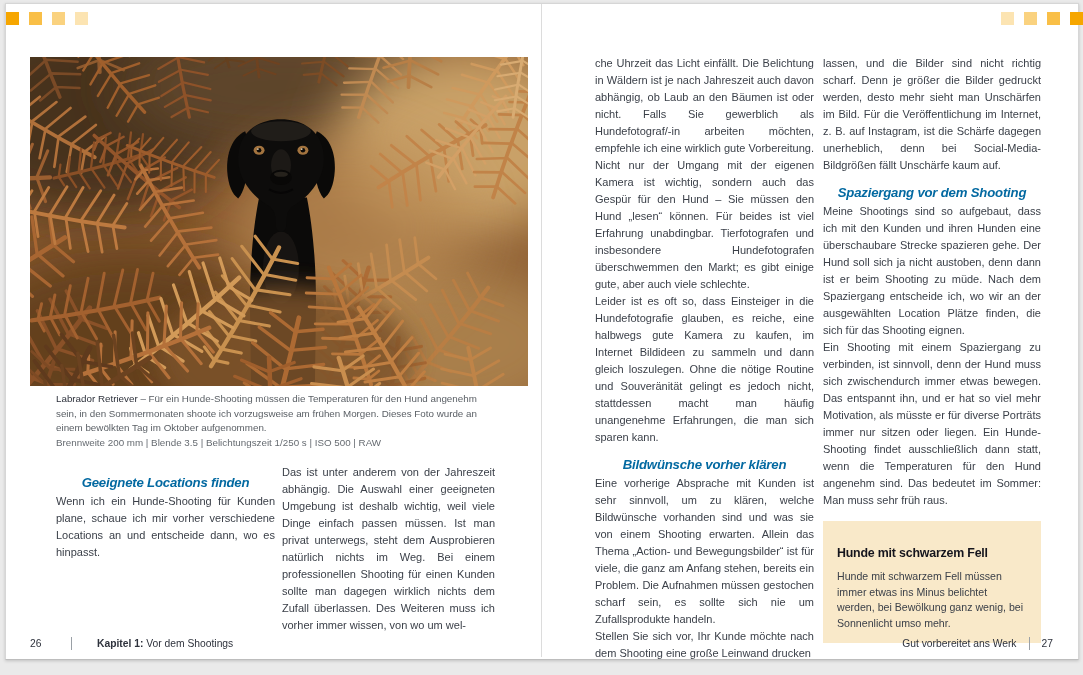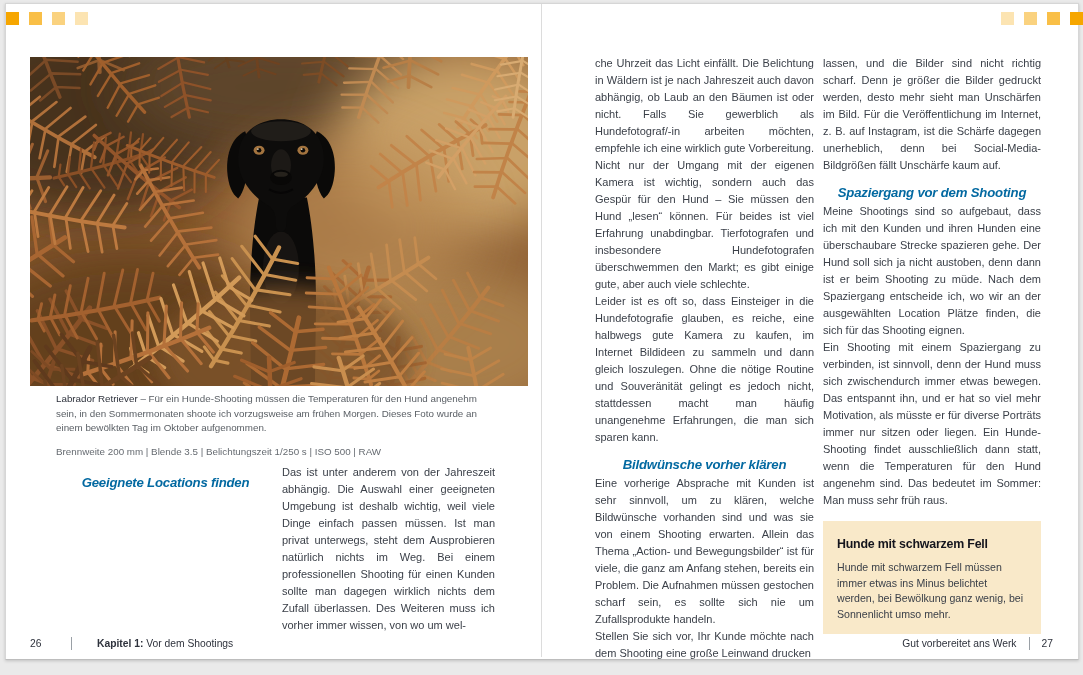--- a/index.html
+++ b/index.html
@@ -30,38 +30,38 @@
   .sq-row.right .sq:nth-child(4){opacity:1;}
 
   .photo{position:absolute;left:30px;top:57px;width:498px;height:329px;overflow:hidden;}
   .photo svg{display:block;width:100%;height:100%;}
 
   .caption{
     position:absolute;left:56px;top:392px;width:438px;
     font-size:9.8px;line-height:14.5px;color:#5b6066;text-align:left;
   }
   .caption b{color:#2e323c;font-weight:normal;}
-  .caption .specs{display:block;margin-top:9px;color:#666b71;}
+  .caption .specs{display:block;color:#666b71;}
 
   .col{position:absolute;font-size:11px;line-height:17px;color:#3b4049;text-align:justify;}
   .col p{margin:0;}
   .col h3{
     margin:11px 0 3px 0;font-size:13.2px;line-height:15px;color:#0369a1;
     letter-spacing:-0.2px;font-weight:bold;text-align:center;font-style:italic;
   }
   .lp-col1{left:56px;top:464px;width:219px;}
   .lp-col2{left:282px;top:464px;width:213px;}
   .rp-col1{left:595px;top:55px;width:219px;}
   .rp-col2{left:823px;top:55px;width:218px;}
 
   .infobox{
     margin-top:12px;background:#f9e9c9;padding:11px 14px 12px 14px;
     text-align:left;
   }
-  .infobox h4{margin:4px 0 7px 0;font-size:12.4px;color:#15151d;letter-spacing:-0.2px;}
+  .infobox h4{margin:13px 0 7px 0;font-size:12.4px;color:#15151d;letter-spacing:-0.2px;}
   .infobox p{font-size:10.6px;line-height:15.5px;color:#3b4049;margin:0;}
 
   .footer{position:absolute;top:637px;font-size:10.3px;color:#2e323c;display:flex;align-items:center;}
   .footer .bar{display:inline-block;width:1px;height:13px;background:#9aa0a6;margin:0 12px;}
   .footer-left{left:30px;gap:13px;}
   .footer-left .pagenum{display:inline-block;min-width:16px;}
   .footer-right{right:30px;}
   .footer b{font-weight:bold;}
 </style>
 </head>
@@ -176,20 +176,21 @@
 </div>
 
 <div class="caption">
   <b>Labrador Retriever</b>
   <span>– Für ein Hunde-Shooting müssen die Temperaturen für den Hund angenehm sein, in den Sommermonaten shoote ich vorzugsweise am frühen Morgen. Dieses Foto wurde an einem bewölkten Tag im Oktober aufgenommen.</span>
   <span class="specs">Brennweite 200 mm | Blende 3.5 | Belichtungszeit 1/250 s | ISO 500 | RAW</span>
 </div>
 
 <div class="col lp-col1">
   <h3>Geeignete Locations finden</h3>
+  <p>Wenn ich ein Hunde-Shooting für Kunden plane, schaue ich mir vorher verschiedene Locations an und entscheide dann, wo es hinpasst.</p>
 </div>
 <div class="col lp-col2">
   <p>Das ist unter anderem von der Jahreszeit abhängig. Die Auswahl einer geeigneten Umgebung ist deshalb wichtig, weil viele Dinge einfach passen müssen. Ist man privat unterwegs, steht dem Ausprobieren natürlich nichts im Weg. Bei einem professionellen Shooting für einen Kunden sollte man dagegen wirklich nichts dem Zufall überlassen. Des Weiteren muss ich vorher immer wissen, von wo um wel-</p>
 </div>
 
 <div class="col rp-col1">
   <p>che Uhrzeit das Licht einfällt. Die Belichtung in Wäldern ist je nach Jahreszeit auch davon abhängig, ob Laub an den Bäumen ist oder nicht. Falls Sie gewerblich als Hundefotograf/-in arbeiten möchten, empfehle ich eine wirklich gute Vorbereitung. Nicht nur der Umgang mit der eigenen Kamera ist wichtig, sondern auch das Gespür für den Hund – Sie müssen den Hund „lesen“ können. Für beides ist viel Erfahrung unabdingbar. Tierfotografen und insbesondere Hundefotografen überschwemmen den Markt; es gibt einige gute, aber auch viele schlechte.</p>
   <p>Leider ist es oft so, dass Einsteiger in die Hundefotografie glauben, es reiche, eine halbwegs gute Kamera zu kaufen, im Internet Bildideen zu sammeln und dann gleich loszulegen. Ohne die nötige Routine und Souveränität gelingt es jedoch nicht, stattdessen macht man häufig unangenehme Erfahrungen, die man sich sparen kann.</p>
   <h3>Bildwünsche vorher klären</h3>
   <p>Eine vorherige Absprache mit Kunden ist sehr sinnvoll, um zu klären, welche Bildwünsche vorhanden sind und was sie von einem Shooting erwarten. Allein das Thema „Action- und Bewegungsbilder“ ist für viele, die ganz am Anfang stehen, bereits ein Problem. Die Aufnahmen müssen gestochen scharf sein, es sollte sich nie um Zufallsprodukte handeln.</p>

